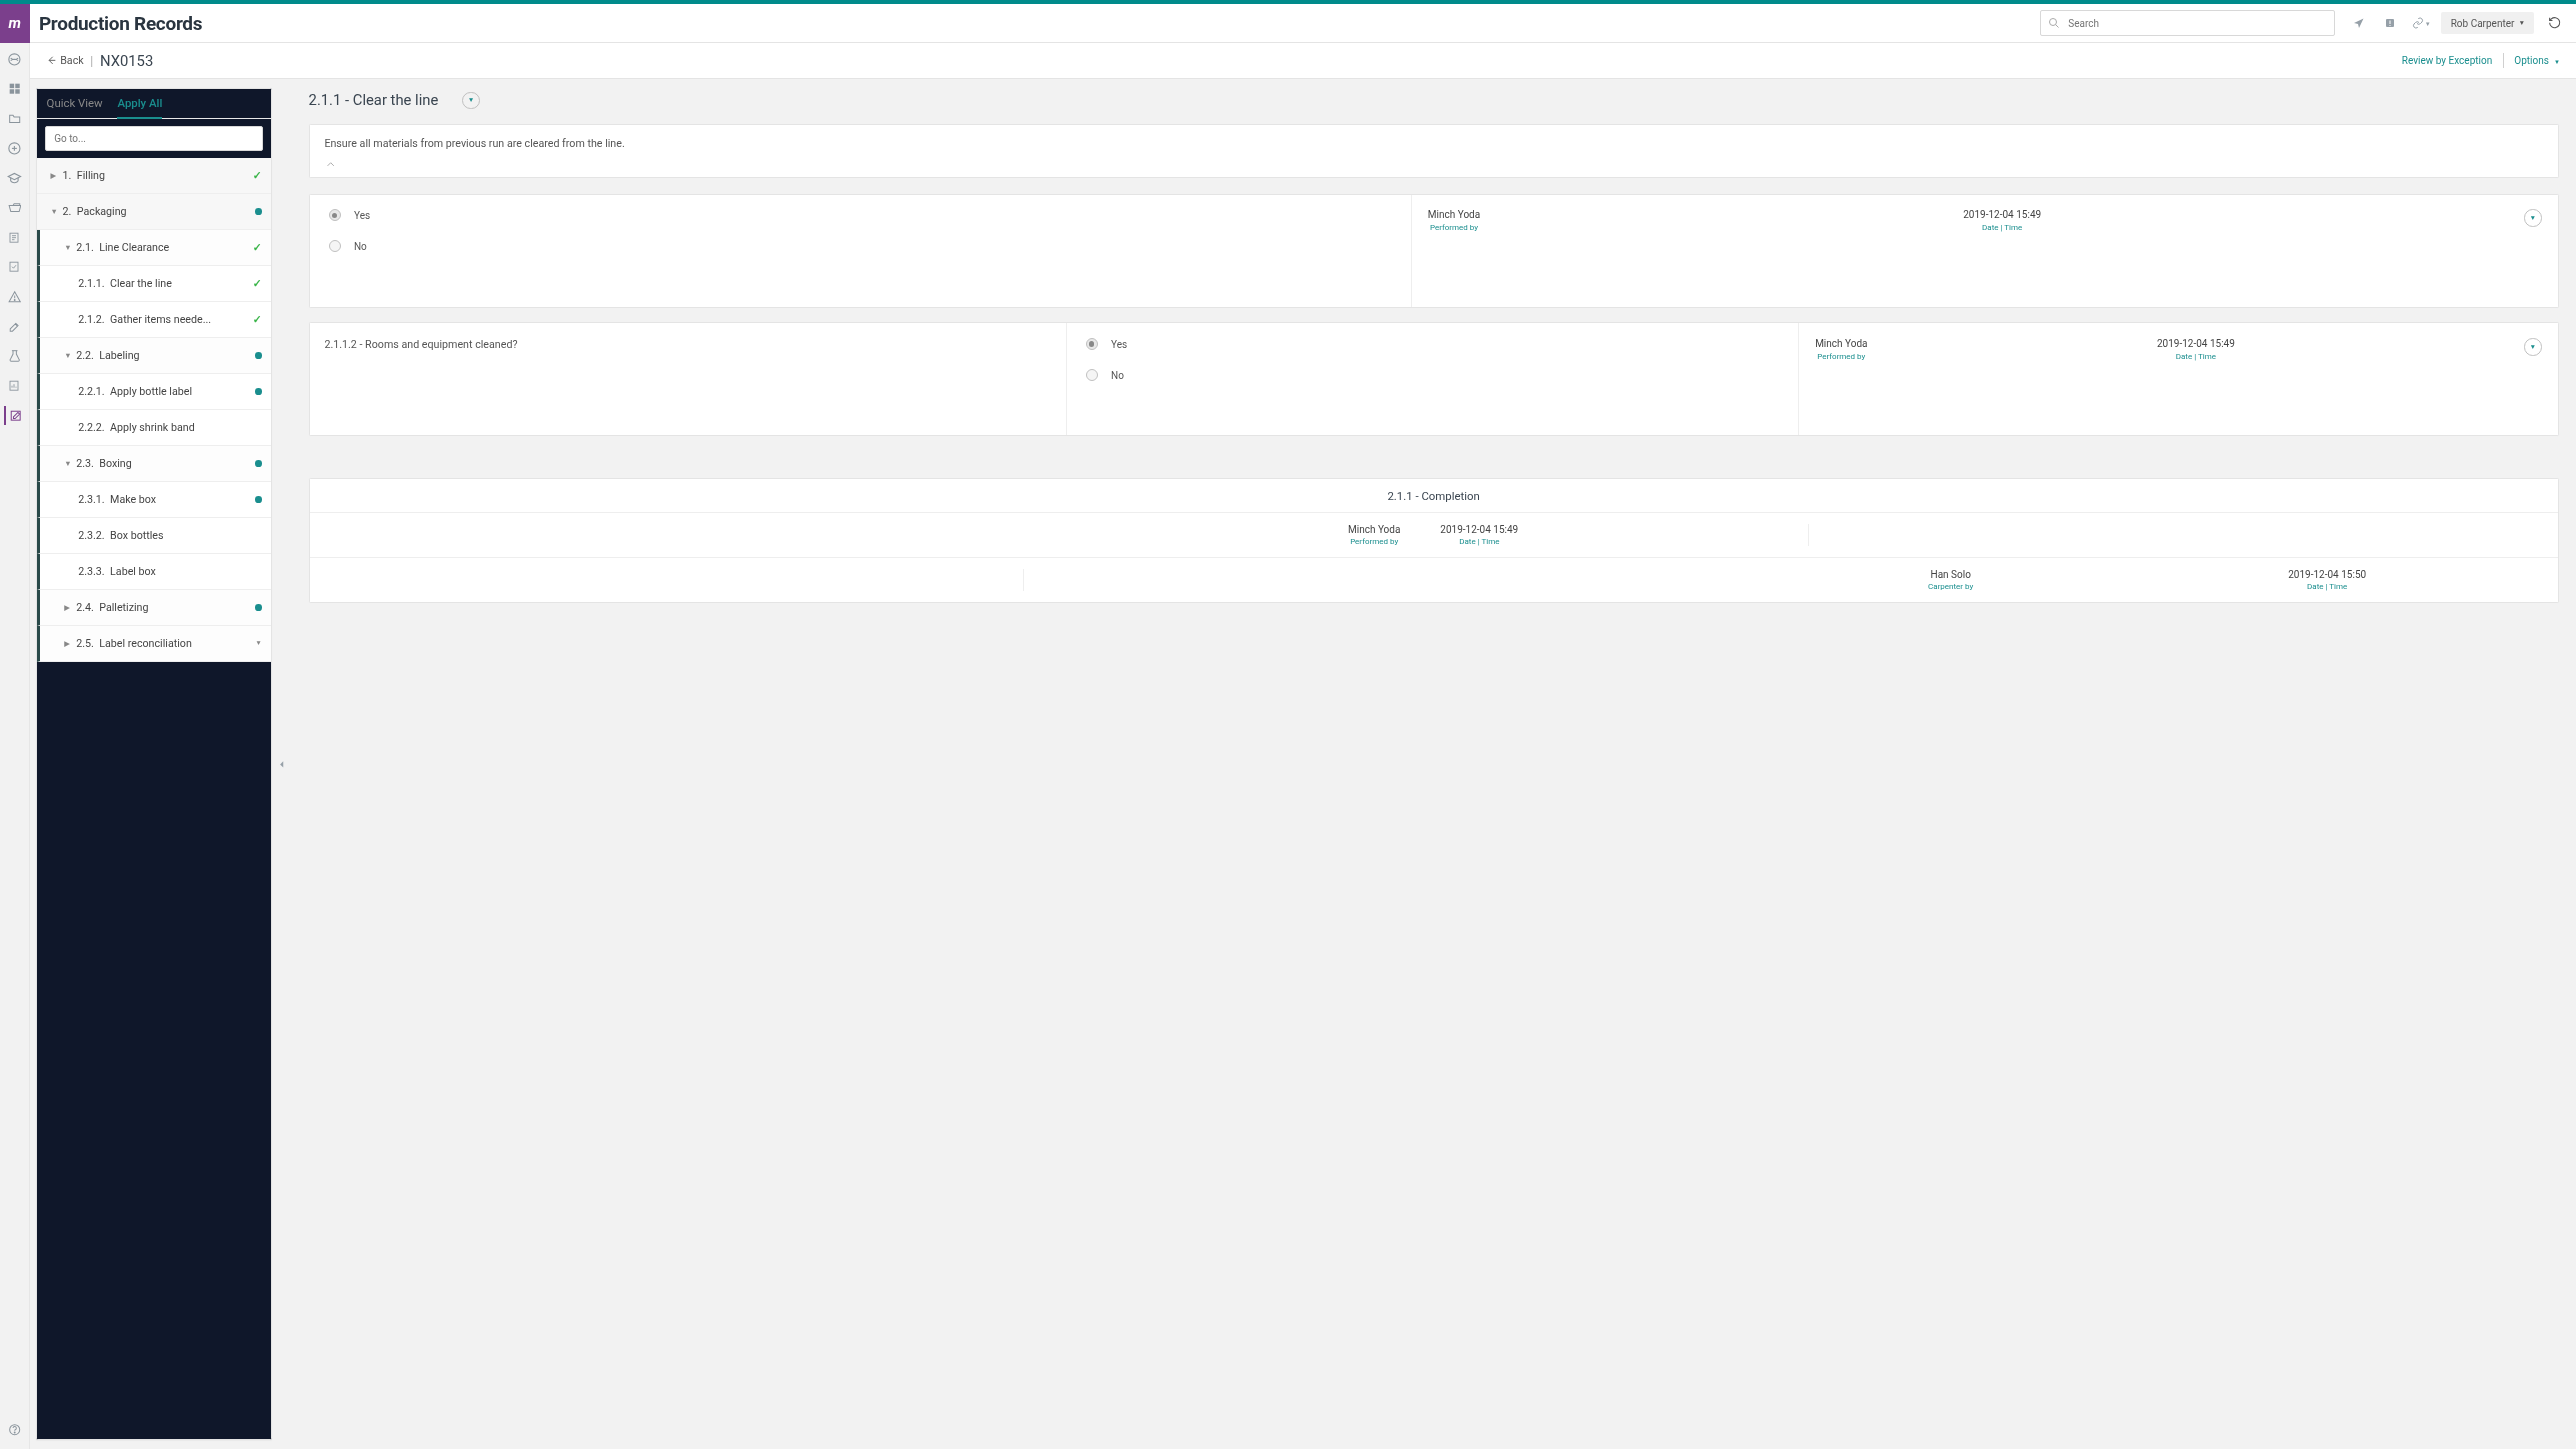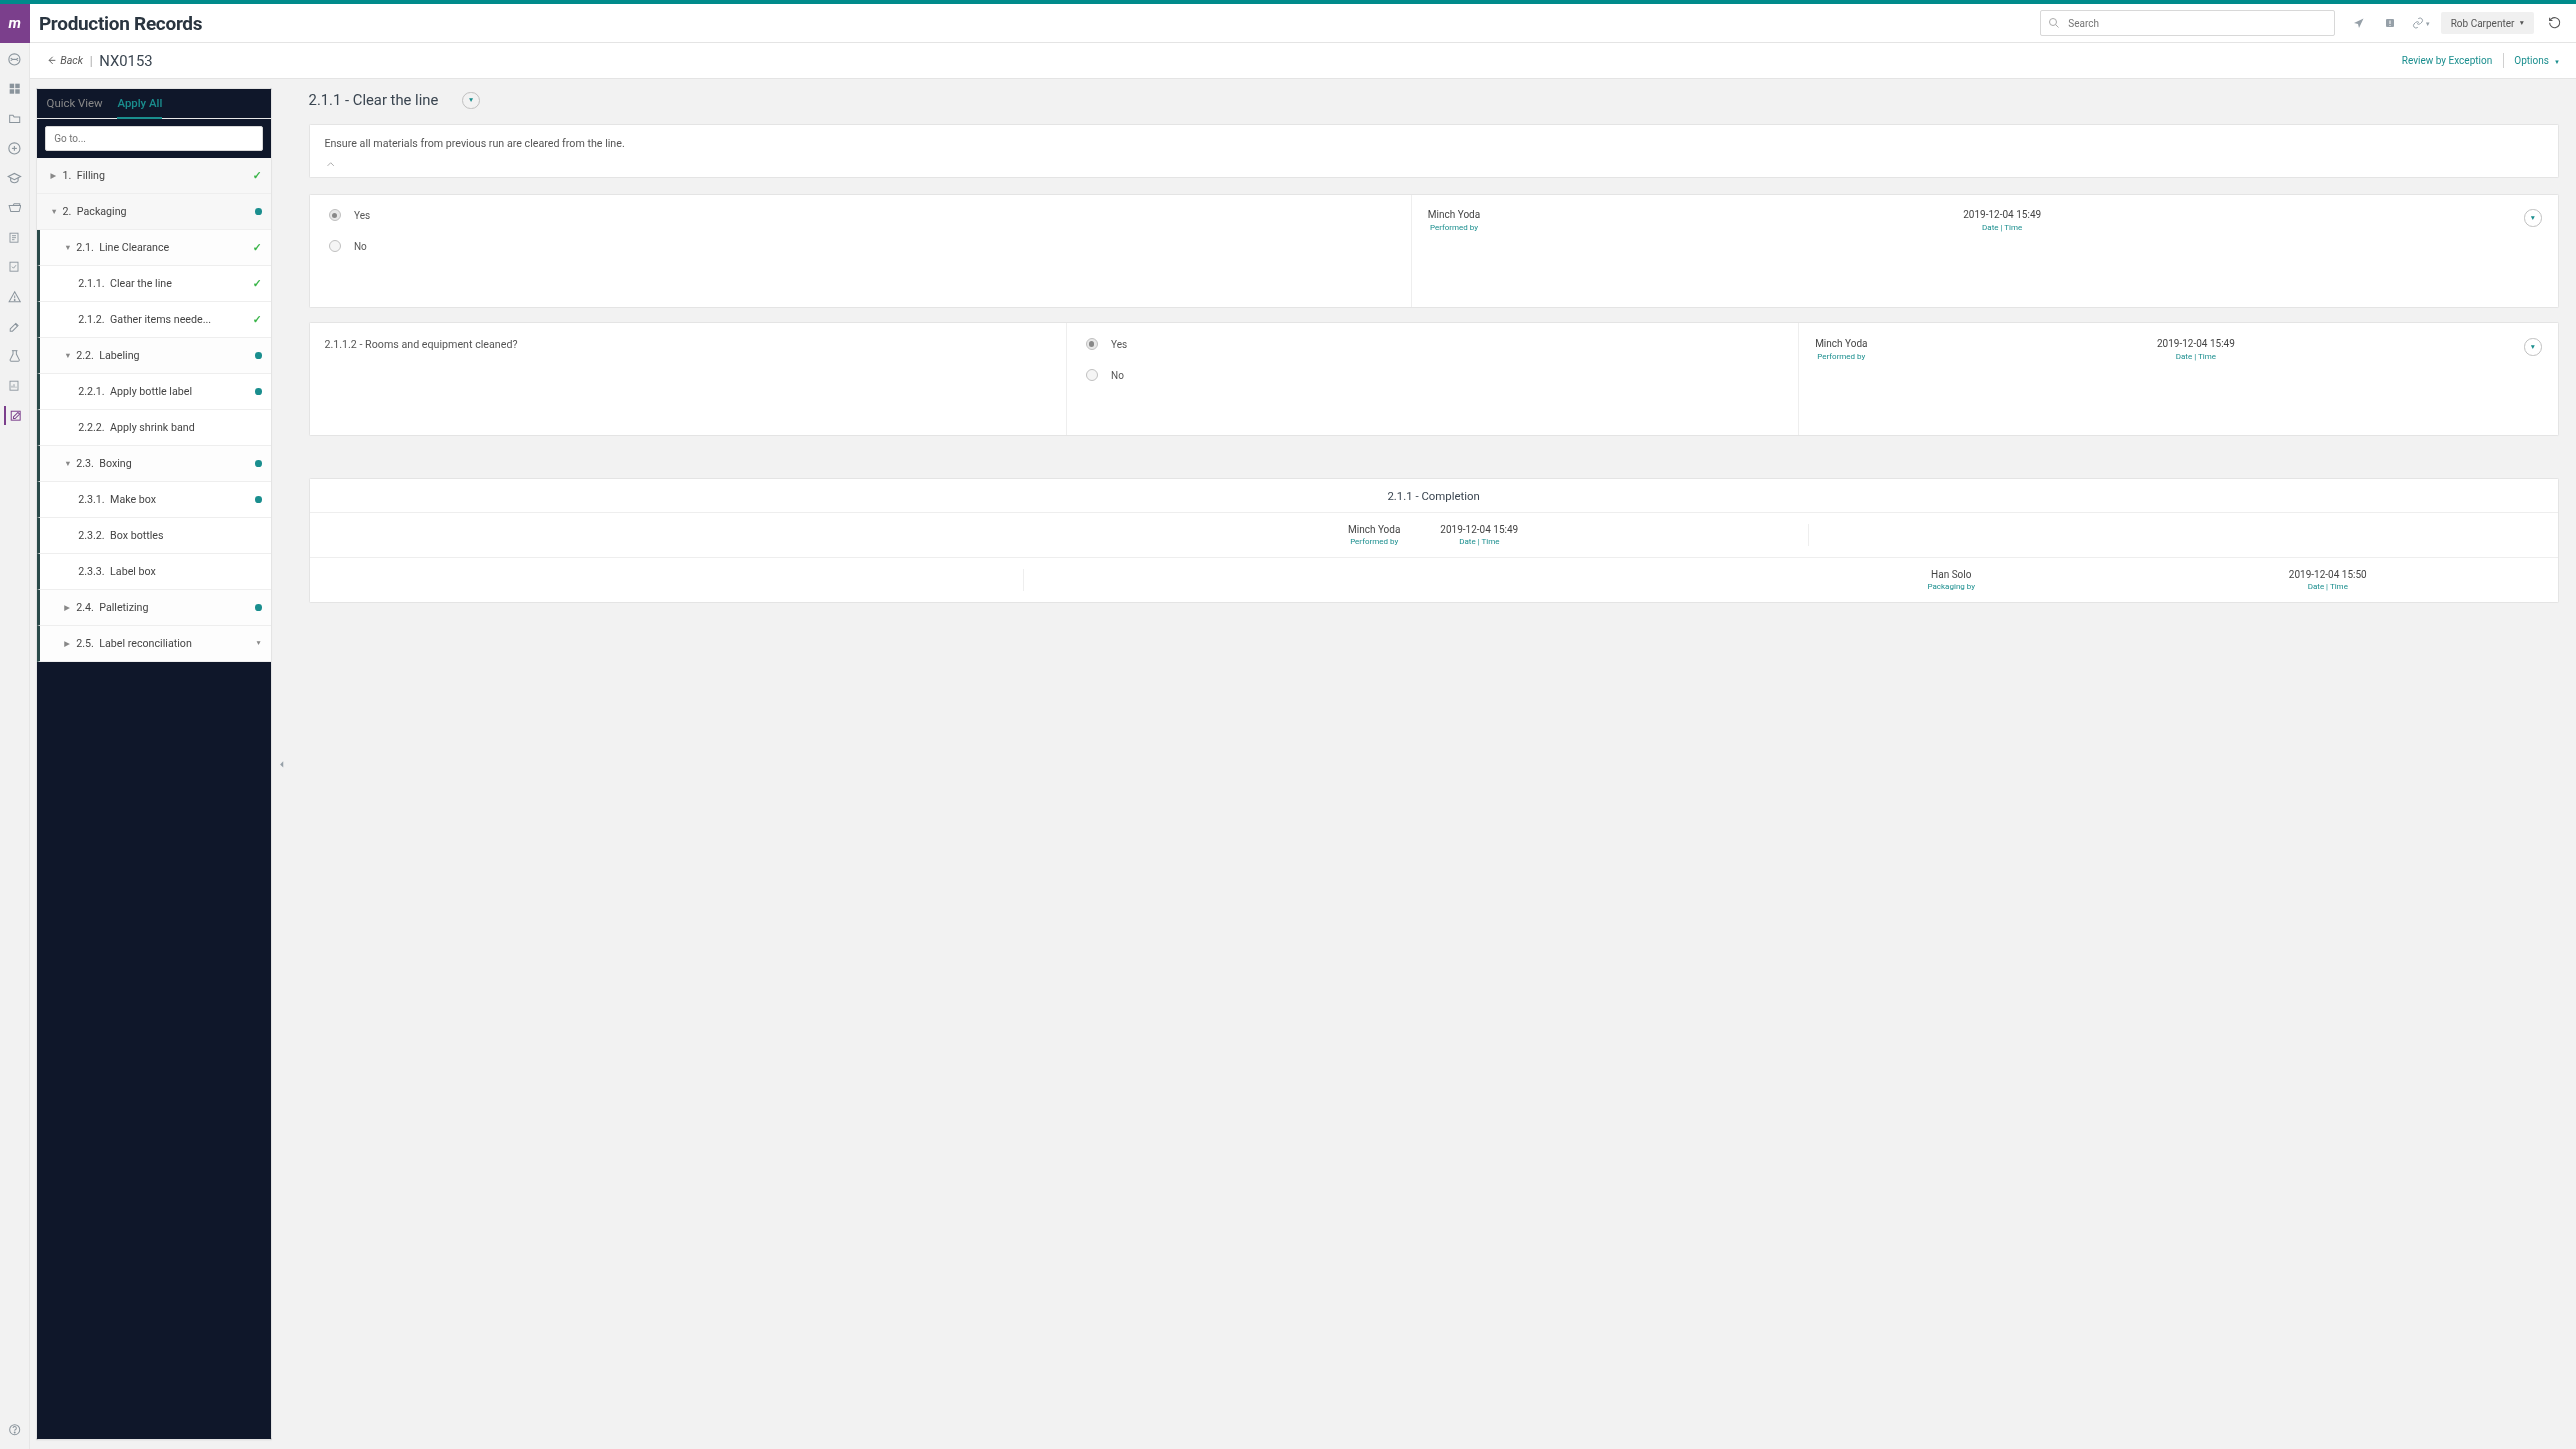--- a/index.html
+++ b/index.html
@@ -33,21 +33,21 @@
 .left-rail .rail-icon { width:19px; height:19px; display:flex; align-items:center; justify-content:center; color:#8a949c; cursor:pointer; }
 .left-rail .rail-icon.active { color:#7b3f8c; }
 .left-rail .rail-bottom { margin-top:auto; margin-bottom:9.4px; }
 
 .main { flex:1; display:flex; flex-direction:column; }
 
 .breadcrumb-bar {
   height: 36px; background:#fff; border-bottom:0.7px solid #e4e4e4;
   display:flex; align-items:center; padding: 0 16px;
 }
-.back-link { color:#555; font-size:10.7px; display:flex; align-items:center; gap:4px; cursor:pointer; text-decoration:none;font-style:italic; }
+.back-link { color:#555; font-size:10.7px; display:flex; align-items:center; gap:4px; cursor:pointer; text-decoration:none; }
 .bc-sep { color:#aaa; margin: 0 6.7px; font-size:12px; }
 .bc-id { font-size:14.8px; color:#3a4550; }
 .bc-right { margin-left:auto; display:flex; align-items:center; gap:10.7px; }
 .bc-link { color:#1a8e8e; font-size:10px; cursor:pointer; }
 .bc-divider { width:0.7px; height:14.8px; background:#d0d0d0; }
 
 .content-row { flex:1; display:flex; overflow:hidden; }
 
 .tree-panel {
   width: 236px; background:#0f172a; margin:9.4px 0 9.4px 6.7px;
@@ -486,21 +486,21 @@
               </div>
             </div>
             <div class="comp-left"></div>
           </div>
           <div class="completion-row">
             <div class="comp-left" style="border-right:0.7px solid #eee"></div>
             <div class="comp-left"></div>
             <div class="comp-right shift">
               <div class="meta-block">
                 <div class="meta-val">Han Solo</div>
-                <div class="meta-lbl">Packaging by</div>
+                <div class="meta-lbl">Carpenter by</div>
               </div>
               <div class="meta-block">
                 <div class="meta-val">2019-12-04 15:50</div>
                 <div class="meta-lbl">Date | Time</div>
               </div>
             </div>
           </div>
         </div>
 
       </div>

